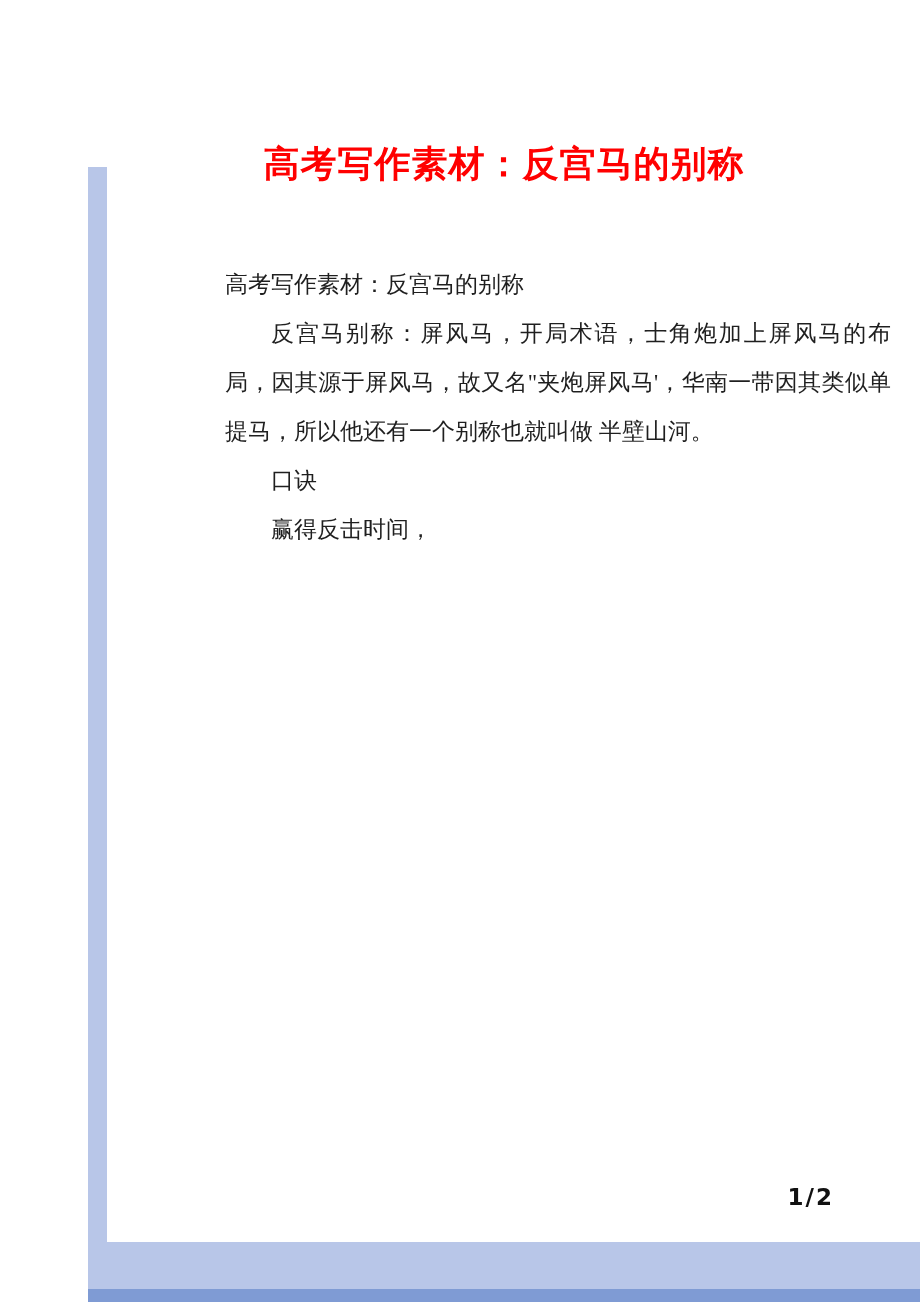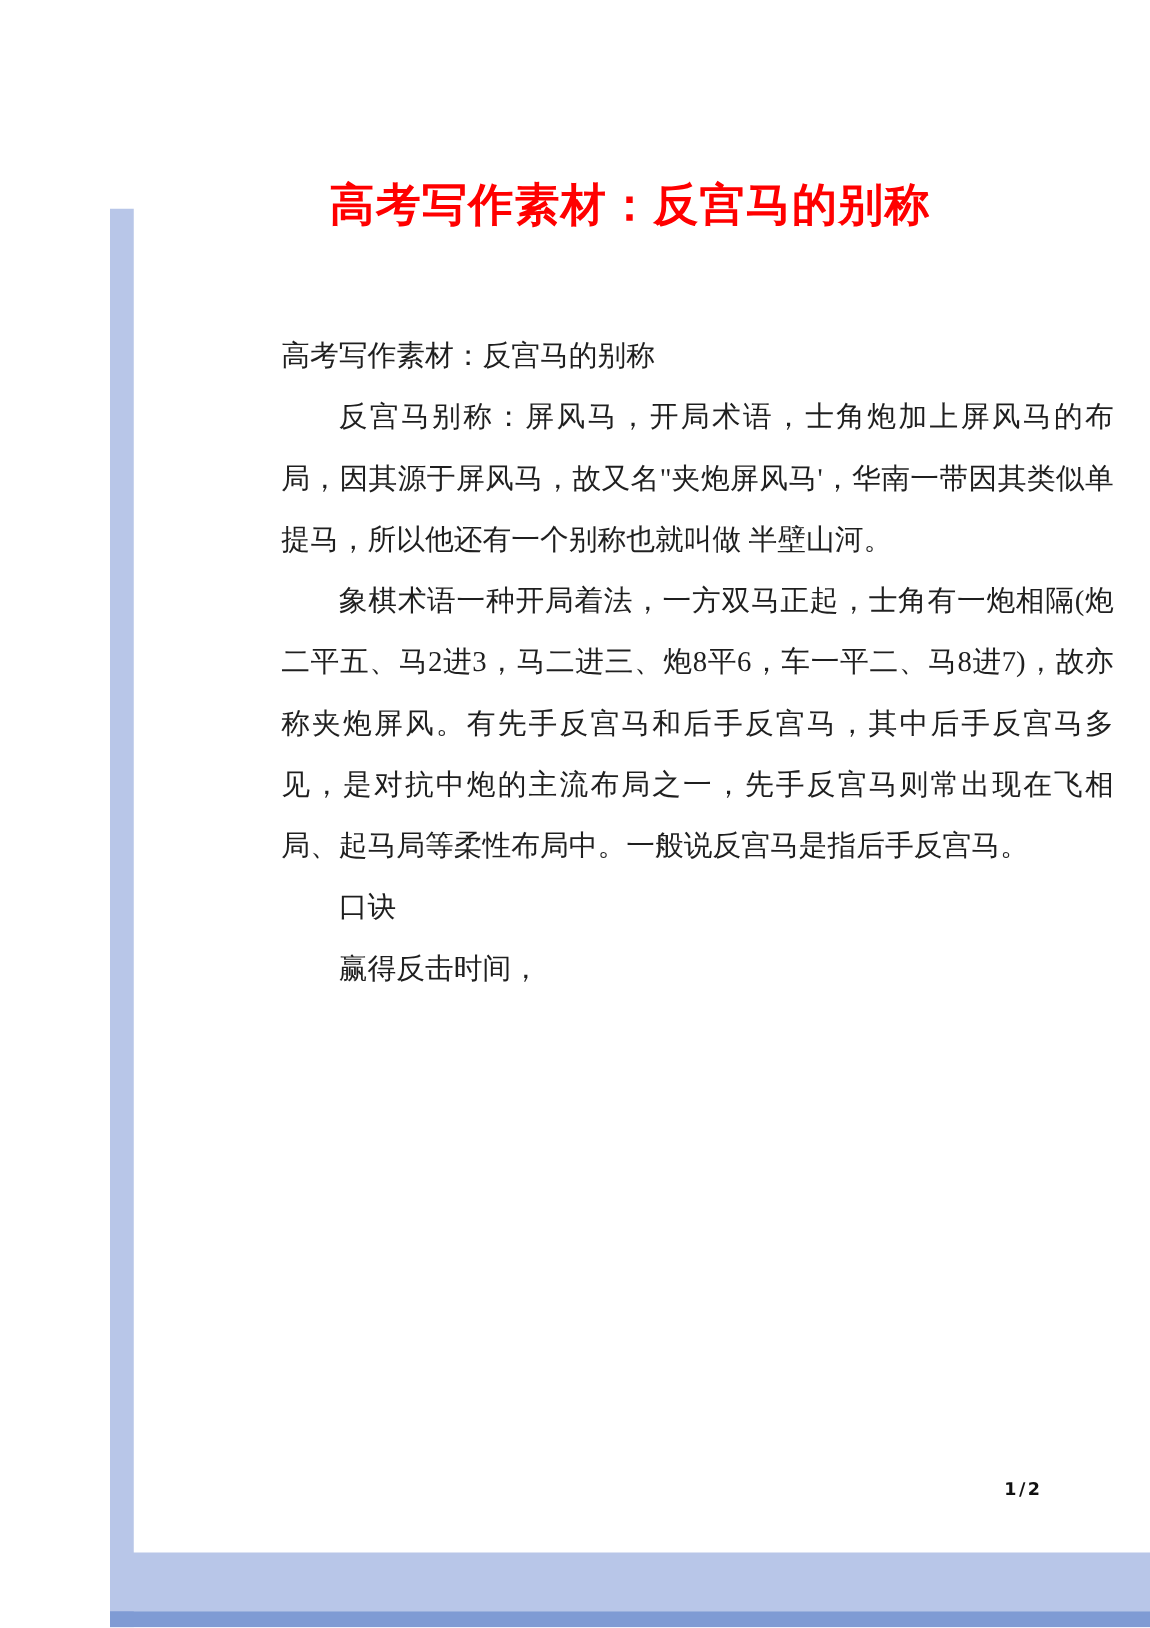--- a/index.html
+++ b/index.html
@@ -58,41 +58,40 @@
     color: #1f1f1f;
     text-align: justify;
   }
   .doc-body p { margin: 0; }
   .doc-body p.ind { text-indent: 2em; }
   .page-num {
     position: absolute;
     top: 1184px;
     right: 130px;
     font-family: "DejaVu Sans", "Liberation Sans", sans-serif;
-    font-size: 14px;
+    font-size: 23px;
     font-weight: bold;
     letter-spacing: 2px;
     color: #111111;
   }
 </style>
 </head>
 <body>
 
 <div class="page">
 
   <div class="frame-left"></div>
   <div class="frame-right"></div>
   <div class="frame-bottom-light"></div>
   <div class="frame-bottom-dark"></div>
 
   <h1 class="doc-title">高考写作素材：反宫马的别称</h1>
 
   <div class="doc-body">
     <p>高考写作素材：反宫马的别称</p>
     <p class="ind">反宫马别称：屏风马，开局术语，士角炮加上屏风马的布局，因其源于屏风马，故又名"夹炮屏风马'，华南一带因其类似单提马，所以他还有一个别称也就叫做 半壁山河。</p>
-    <p class="ind">象棋术语一种开局着法，一方双马正起，士角有一炮相隔(炮二平五、马2进3，马二进三、炮8平6，车一平二、马8进7)，故亦称夹炮屏风。有先手反宫马和后手反宫马，其中后手反宫马多见，是对抗中炮的主流布局之一，先手反宫马则常出现在飞相局、起马局等柔性布局中。一般说反宫马是指后手反宫马。</p>
     <p class="ind">口诀</p>
     <p class="ind">赢得反击时间，</p>
   </div>
 
   <div class="page-num">1/2</div>
 
 </div>
 
 </body></html>

